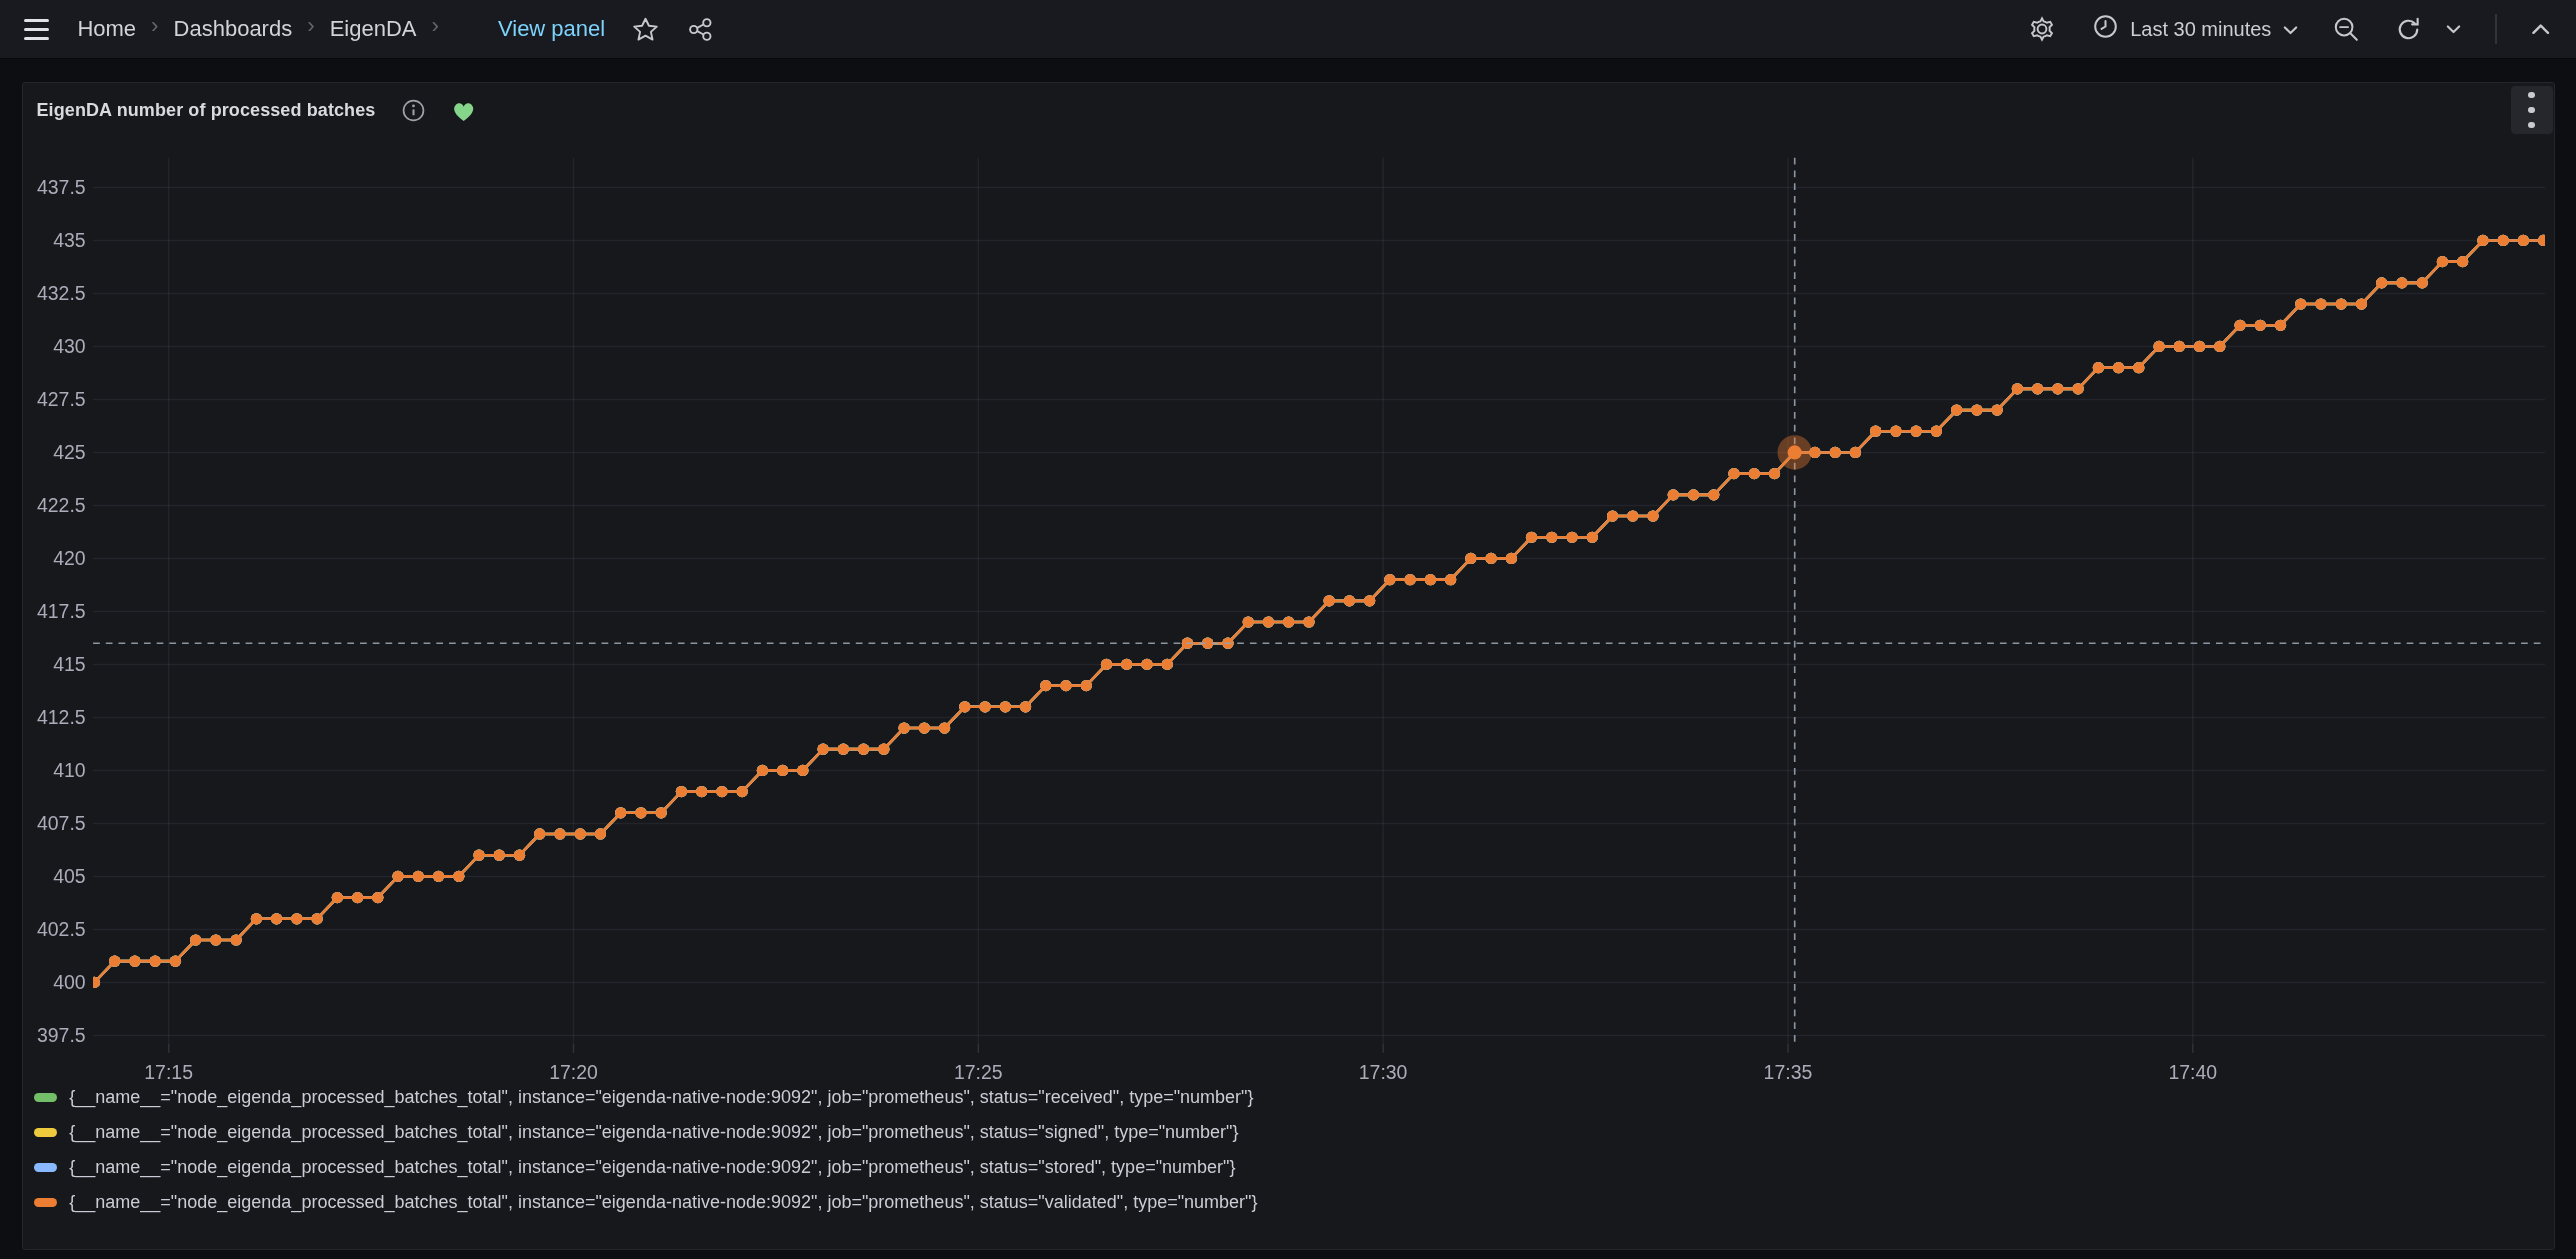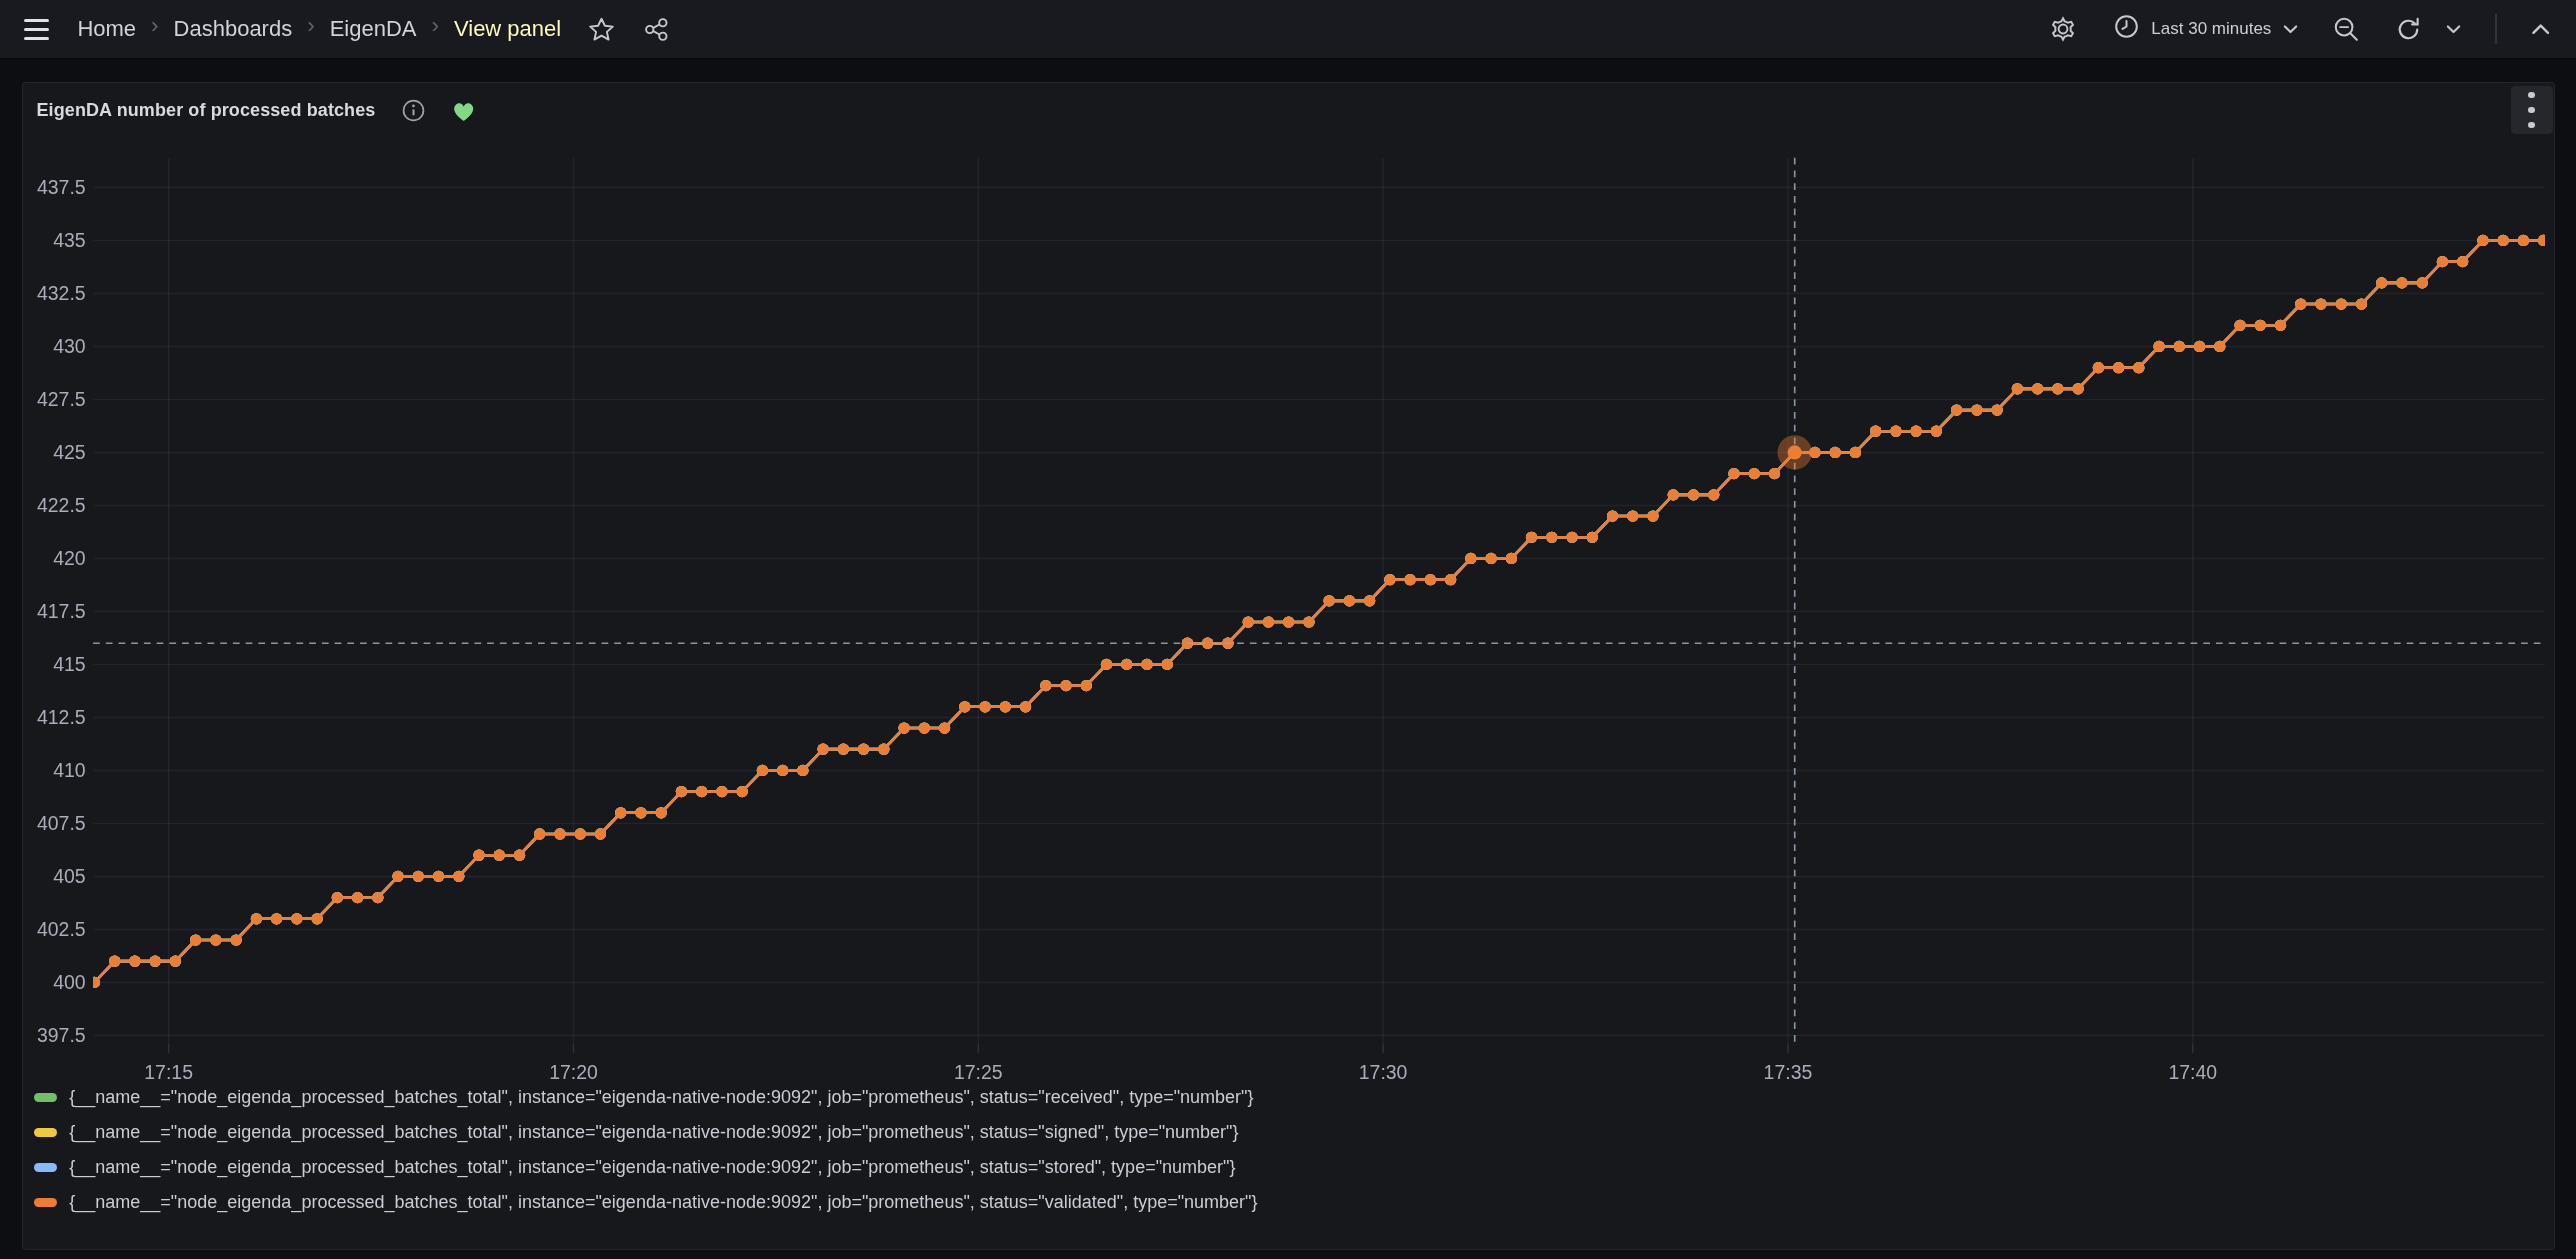--- a/index.html
+++ b/index.html
@@ -8,29 +8,29 @@
   *{box-sizing:border-box;}
 
   
   .topnav{height:59px;background:#191a1f;border-bottom:1.5px solid #08090b;
     display:flex;align-items:center;padding:0 21px;gap:0;position:relative;}
   .menu-btn{width:34px;height:34px;border:none;background:transparent;cursor:pointer;
     display:flex;flex-direction:column;justify-content:center;gap:6px;padding:3px;margin-right:22.4px;}
   .menu-btn .bar{display:block;width:25.4px;height:3px;border-radius:1.5px;background:#e2e3e8;}
   .breadcrumbs{display:flex;gap:15px;font-size:22px;}
   .crumb{color:#d2d3d9;text-decoration:none;cursor:pointer;}
-  .crumb.current{color:#fef9c3;cursor:default;}
+  .crumb.current{color:#7dd3fc;cursor:default;margin-left:44px;}
   .crumb-sep{color:#63656d;font-size:22.4px;line-height:1;transform:translateY(-1.5px);}
   .nav-iconbtn{border:none;background:transparent;cursor:pointer;display:flex;
     align-items:center;justify-content:center;padding:4.5px;color:#c7c8cf;}
   .nav-iconbtn svg{display:block;}
   .star-share{display:flex;align-items:center;gap:19.4px;margin-left:22.4px;}
   .nav-right{margin-left:auto;display:flex;align-items:center;gap:25.4px;}
   .timepicker{display:flex;align-items:center;gap:11.2px;border:none;background:transparent;
-    cursor:pointer;color:#cdced4;font-size:17px;font-family:"Liberation Sans",sans-serif;}
+    cursor:pointer;color:#cdced4;font-size:20px;font-family:"Liberation Sans",sans-serif;}
   .refresh-group{display:flex;align-items:center;gap:15px;}
   .vdivider{width:1.5px;height:30px;background:rgba(204,204,220,0.14);margin:0 4.5px;}
 
   
   .panel{position:absolute;left:22px;top:82px;width:2533px;height:1168px;
     background:#17181c;border:1.5px solid #24262c;border-radius:3px;}
   .panel-header{position:absolute;left:0;top:0;right:0;height:55px;display:flex;
     align-items:center;padding-left:13.5px;z-index:3;}
   .panel-title{font-size:18px;font-weight:700;color:#d9dade;margin:0;letter-spacing:0.1px;}
   .hdr-icon{margin-left:25.4px;display:flex;align-items:center;color:#9fa1aa;}

